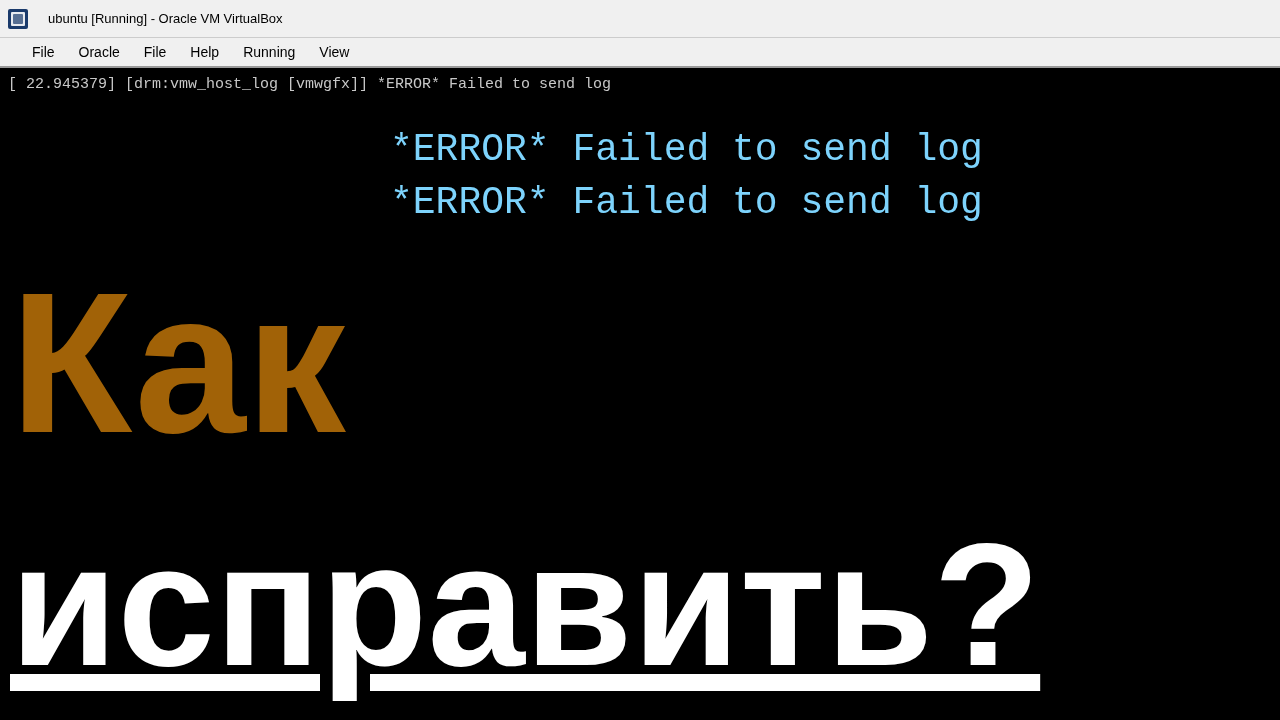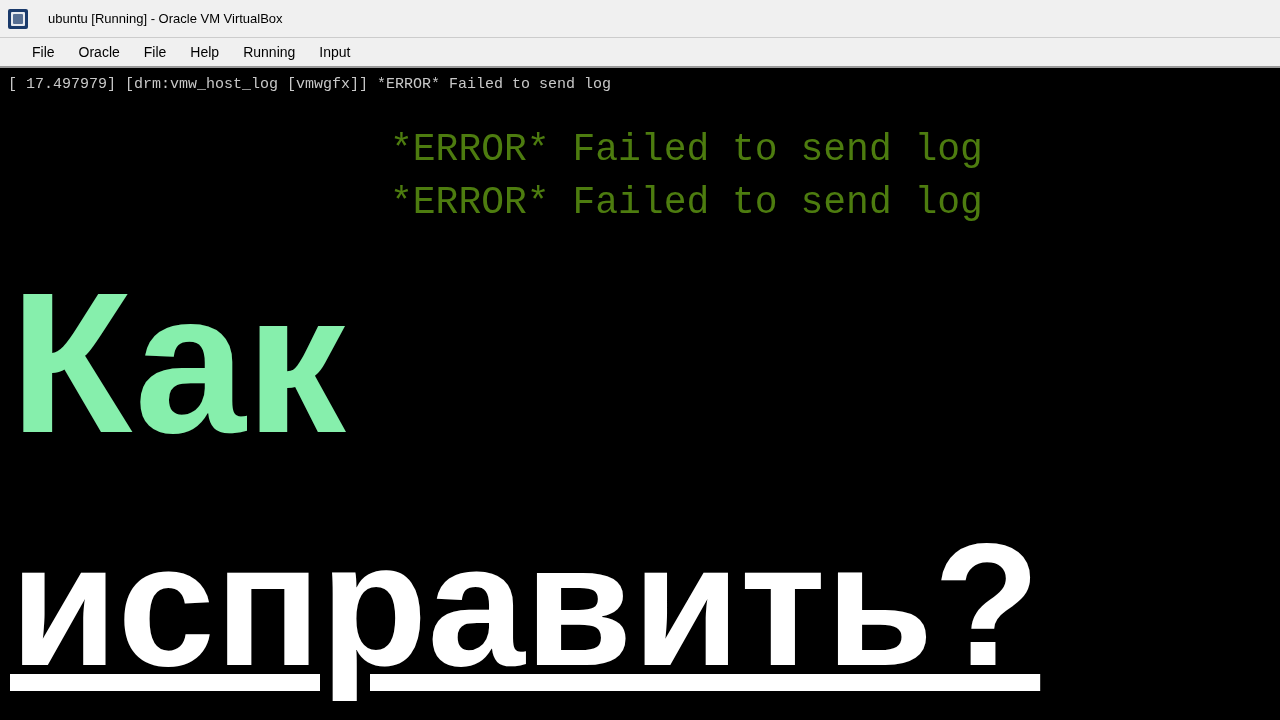--- a/index.html
+++ b/index.html
@@ -88,34 +88,34 @@
     .error-overlay {
       position: absolute;
       top: 55px;
       left: 390px;
       right: 0;
     }
 
     .error-line {
       font-family: 'Courier New', Courier, monospace;
       font-size: 38px;
-      color: #4d7c0f;
+      color: #7dd3fc;
       line-height: 1.4;
       white-space: nowrap;
     }
 
     
     .russian-top {
       position: absolute;
       top: 195px;
       left: 0;
       font-family: Arial, sans-serif;
       font-size: 200px;
       font-weight: bold;
-      color: #86efac;
+      color: #a16207;
       line-height: 1;
       padding-left: 10px;
     }
 
     .russian-bottom {
       position: absolute;
       bottom: 13px;
       left: 0;
       right: 0;
       font-family: Arial, sans-serif;
@@ -141,27 +141,27 @@
   </div>
   <span class="title-bar-text">ubuntu [Running] - Oracle VM VirtualBox</span>
 </div>
 
 <div class="menu-bar">
   <div class="menu-item">File</div>
   <div class="menu-item">Oracle</div>
   <div class="menu-item">File</div>
   <div class="menu-item">Help</div>
   <div class="menu-item">Running</div>
-  <div class="menu-item">Input</div>
+  <div class="menu-item">View</div>
 </div>
 
 <div class="terminal">
 
   <div class="log-lines">
-    <div class="log-line">[    17.497979] [drm:vmw_host_log [vmwgfx]] *ERROR* Failed to send log</div>
+    <div class="log-line">[    22.945379] [drm:vmw_host_log [vmwgfx]] *ERROR* Failed to send log</div>
   </div>
 
   <div class="error-overlay">
     <div class="error-line">*ERROR* Failed to send log</div>
     <div class="error-line">*ERROR* Failed to send log</div>
   </div>
 
   <div class="russian-top">Как</div>
 
   <div class="russian-bottom">исправить?</div>

